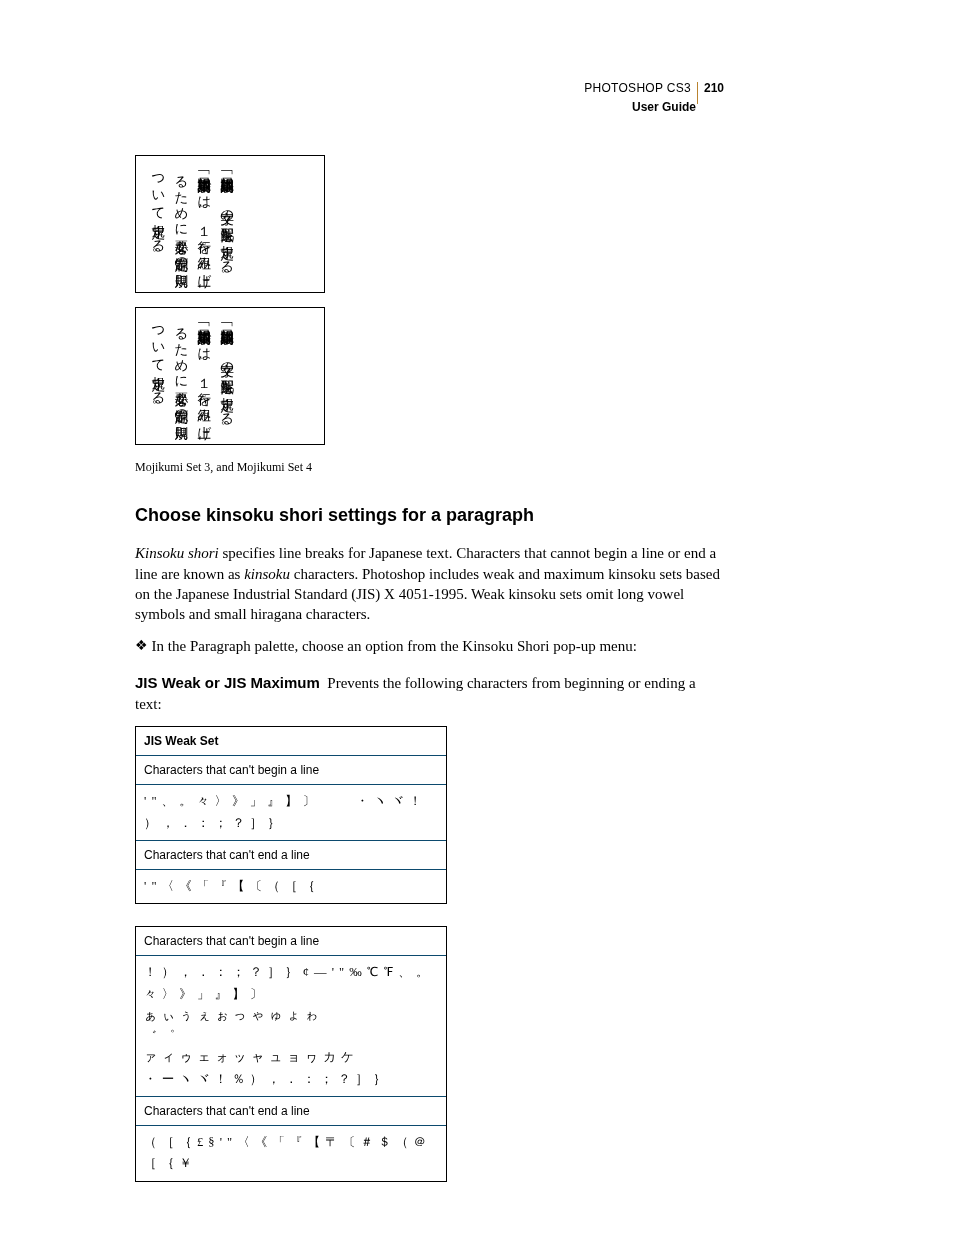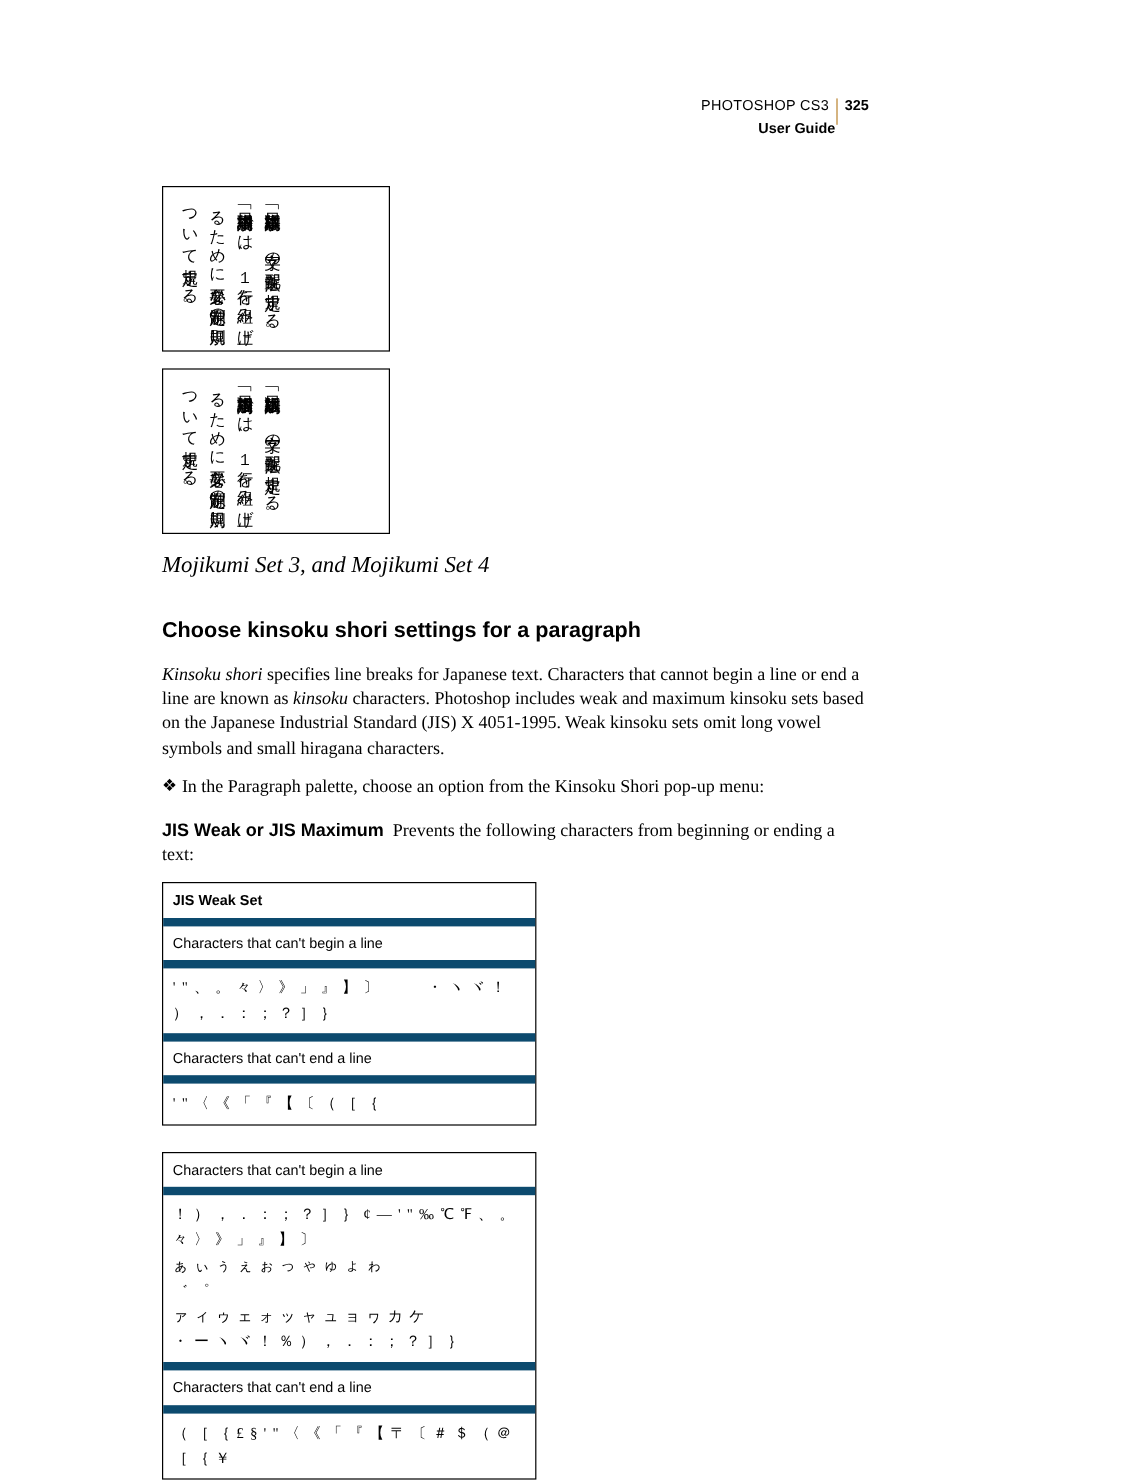--- a/index.html
+++ b/index.html
@@ -53,64 +53,63 @@
   }
   .jp-text {
     writing-mode: vertical-rl;
     font-family: "Hiragino Mincho Pro", "Yu Mincho", serif;
     font-size: 13.5px;
     height: 116px;
     line-height: 1.7;
     letter-spacing: 0.5px;
   }
   .figure-caption {
-    font-style: italic;
-    font-size: 19px;
+    font-size: 12px;
     margin: 4px 0 28px 0;
   }
   h2 {
     font-family: "Myriad Pro", Arial, sans-serif;
     font-weight: 700;
     font-size: 18px;
     margin: 16px 0 8px 0;
   }
   p { margin: 16px 0 12px 0; }
   .runin { font-family: "Myriad Pro", Arial, sans-serif; font-weight: 700; }
   .bullet-line { margin: 10px 0 12px 0; }
   .diamond { font-size: 14px; position: relative; top: -1px; margin-right: 4px; }
   .kinsoku-table {
     border: 1px solid #000;
     width: 310px;
     font-family: "Myriad Pro", Arial, sans-serif;
     font-size: 12px;
     margin: 12px 0 22px 0;
   }
   .kinsoku-table .cell {
-    border-bottom: 7px solid #0c4a6e;
+    border-bottom: 1px solid #0c4a6e;
     padding: 6px 8px;
   }
   .kinsoku-table .cell:last-child { border-bottom: none; }
   .cell-title { font-weight: 700; }
   .cjk-chars {
     font-family: "Hiragino Mincho Pro", "Yu Mincho", "MS Mincho", serif;
     font-size: 12.5px;
     letter-spacing: 1px;
     line-height: 1.7;
     word-break: break-all;
   }
 </style>
 </head>
 <body>
 
 <div class="page">
   <div class="header">
     <div class="header-line1">
       <span class="header-app">PHOTOSHOP CS3</span>
       <span class="header-sep"></span>
-      <span class="header-page">325</span>
+      <span class="header-page">210</span>
     </div>
     <div class="header-guide">User Guide</div>
   </div>
 
   <div class="content">
     <div class="figure-box">
       <div class="jp-text">「日本語組版規則」は、文字の配置法を規定する。「日本語組版規則」では、１行を組み上げるために必要な制定源の規則について規定する。</div>
     </div>
     <div class="figure-box">
       <div class="jp-text">「日本語組版規則」は、文字の配置法を規定する。「日本語組版規則」では、１行を組み上げるために必要な制定源の規則について規定する。</div>

